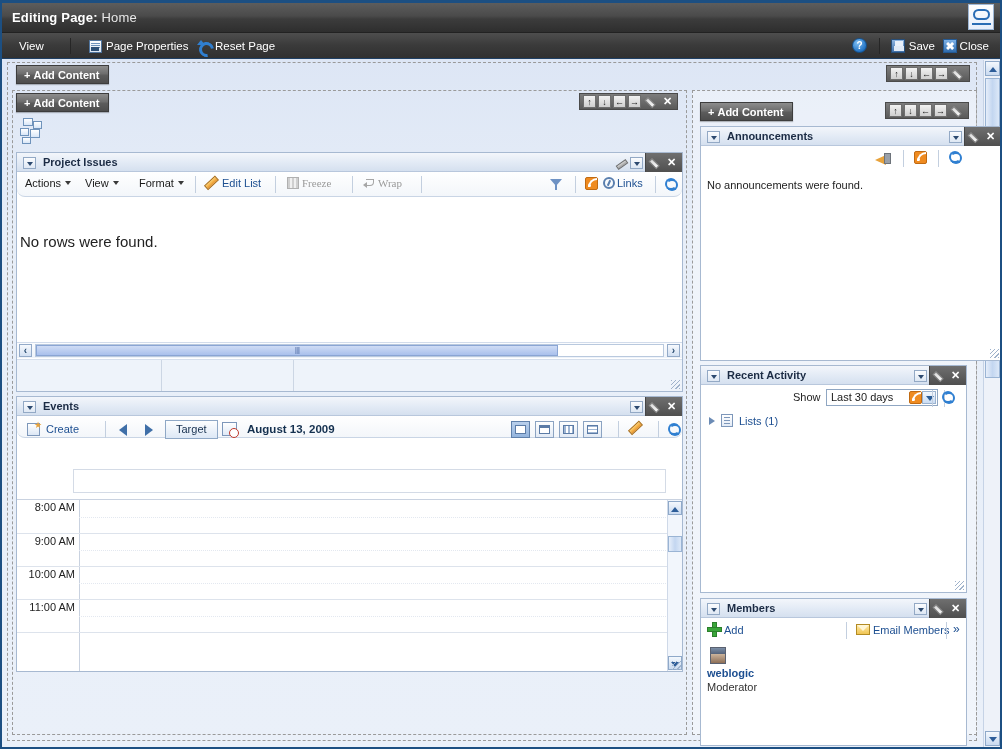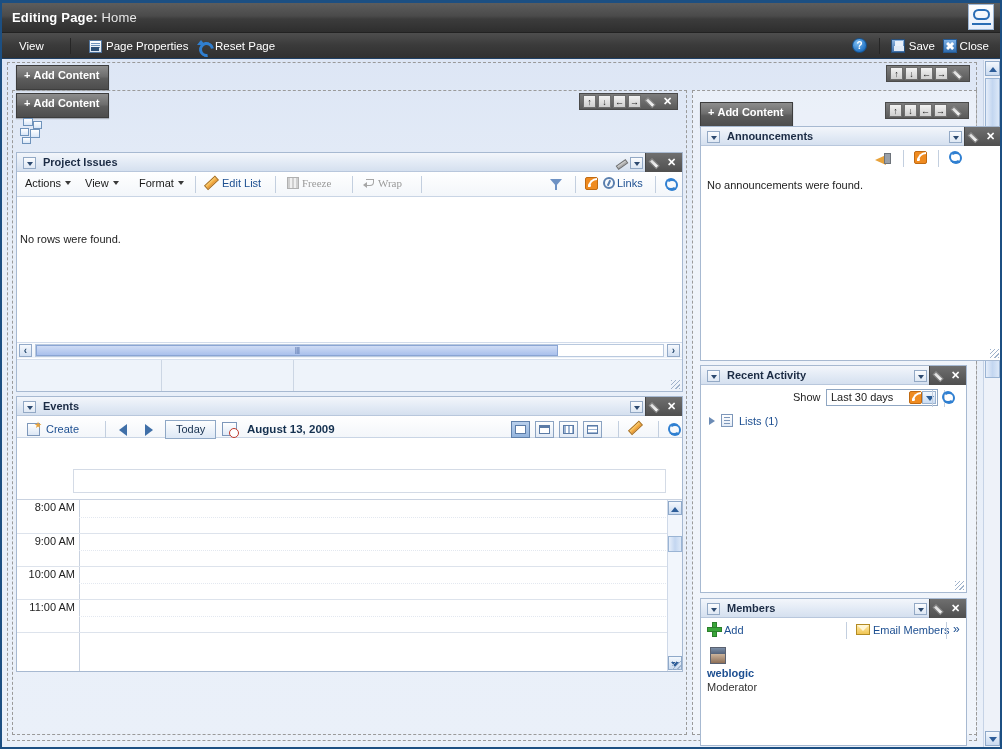--- a/index.html
+++ b/index.html
@@ -125,21 +125,21 @@
     position: absolute; left: 1px; top: 18px; width: 15px; height: 300px;
     background: linear-gradient(to right,#e6eefa,#c3d6f0,#dce8f8);
     border: 1px solid #9ab4d4;
   }
 
   
   .dashbox { position: absolute; border: 1px dashed #9a9a9a; }
 
   
   .addcontent {
-    position: absolute; height: 25px; line-height: 18px;
+    position: absolute; height: 19px; line-height: 18px;
     padding: 0 9px 0 7px;
     background: linear-gradient(to bottom, #8d8d8d 0%, #6e6e6e 45%, #5c5c5c 55%, #4d4d4d 100%);
     border: 1px solid #3d3d3d;
     color: #ffffff; font-size: 11px; font-weight: bold;
     white-space: nowrap; cursor: pointer;
     box-shadow: 0 1px 1px rgba(0,0,0,.25);
   }
   .addcontent .plus { font-weight: bold; margin-right: 3px; }
 
   
@@ -217,20 +217,21 @@
     content:""; position:absolute; left:1px; top:5px; width:10px; height:3px;
     background: linear-gradient(to bottom,#d8d8d8,#9c9c9c);
     transform: rotate(-35deg); border:1px solid #6f6f6f;
   }
 
   
   .ptoolbar {
     position: relative; height: 25px;
     background: linear-gradient(to bottom,#ffffff,#f3f6fa);
     border-bottom: 1px solid #c9d5e5;
+    border-radius: 8px;
   }
   .tb-item {
     position: absolute; top: 5px; font-size: 11px; color: #1a1a1a;
     white-space: nowrap; cursor: pointer;
   }
   .tb-item.link { color: #1d4f91; }
   .tb-item.dis { color: #9a9a9a; cursor: default; font-family: Liberation Serif, serif; }
   .tb-caret { display:inline-block; margin-left: 4px; width:0; height:0;
     border-left:3.5px solid transparent; border-right:3.5px solid transparent;
     border-top:4px solid #3a3a3a; vertical-align: 2px;}
@@ -278,21 +279,21 @@
     position: relative; height: 17px;
     background: linear-gradient(to bottom,#ffffff,#f2eff0);
     border-bottom: 1px solid #b9b2b4;
     font-size: 11px; color: #222;
   }
   .th {
     position: absolute; top: 0; height: 16px; line-height: 16px;
     border-right: 1px solid #bdb6b8; padding: 0 3px; white-space: nowrap; cursor: pointer;
   }
   .th.rt { text-align: right; }
-  .empty-msg { position:absolute; left:3px; font-size:11px; color:#222; }
+  .empty-msg { position:absolute; left:3px; font-size:15px; color:#222; }
 
   .hscroll {
     position: absolute; height: 16px;
     background: linear-gradient(to bottom,#fbfcfe,#eef3fa);
     border-top: 1px solid #d2dceb;
   }
   .hs-btn { position:absolute; top:1px; width:13px; height:13px;
     background: linear-gradient(to bottom,#f6f9fd,#d3e0f2); border:1px solid #93aac8; cursor:pointer;
     color:#25496f; font-size:10px; line-height:11px; text-align:center; font-weight:bold;}
   .hs-track { position:absolute; top:1px; height:13px; background:#ffffff; border:1px solid #b9c9de;}
@@ -542,21 +543,21 @@
           </div>
         </div>
       </div>
 
       <div class="ptoolbar" style="height:22px;">
         <div class="cal-create-ico" style="left:10px; top:7px;"></div>
         <div class="tb-item link" style="left:29px; top:7px;">Create</div>
         <div class="tb-sep" style="left:88px; top:5px;"></div>
         <div class="navarrow l" style="left:102px; top:8px;"></div>
         <div class="navarrow r" style="left:128px; top:8px;"></div>
-        <div class="today-btn" style="left:148px; top:4px;">Today</div>
+        <div class="today-btn" style="left:148px; top:4px;">Target</div>
         <div class="gotodate" style="left:205px; top:6px;"></div>
         <div class="tb-item" style="left:230px; top:7px; font-weight:bold; font-size:11.5px; color:#14304f;">August 13, 2009</div>
 
         <div class="viewtog on" style="left:494px; top:5px;">
             <i></i>
           </div>
         <div class="viewtog" style="left:518px; top:5px;">
             <i style="border-top:3px solid #5b7ba6;"></i>
           </div>
         <div class="viewtog" style="left:542px; top:5px;">

